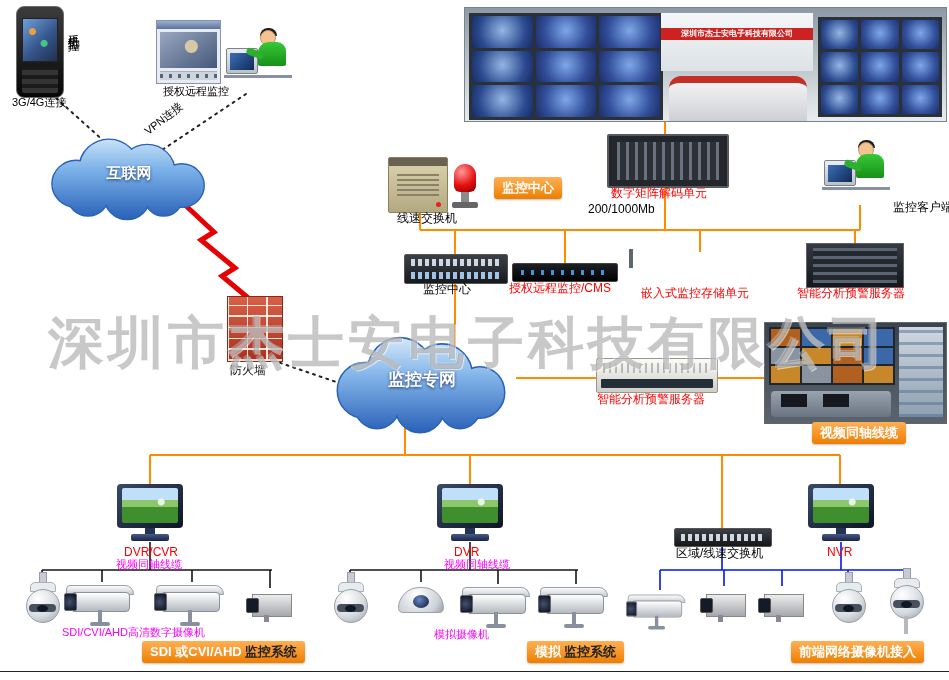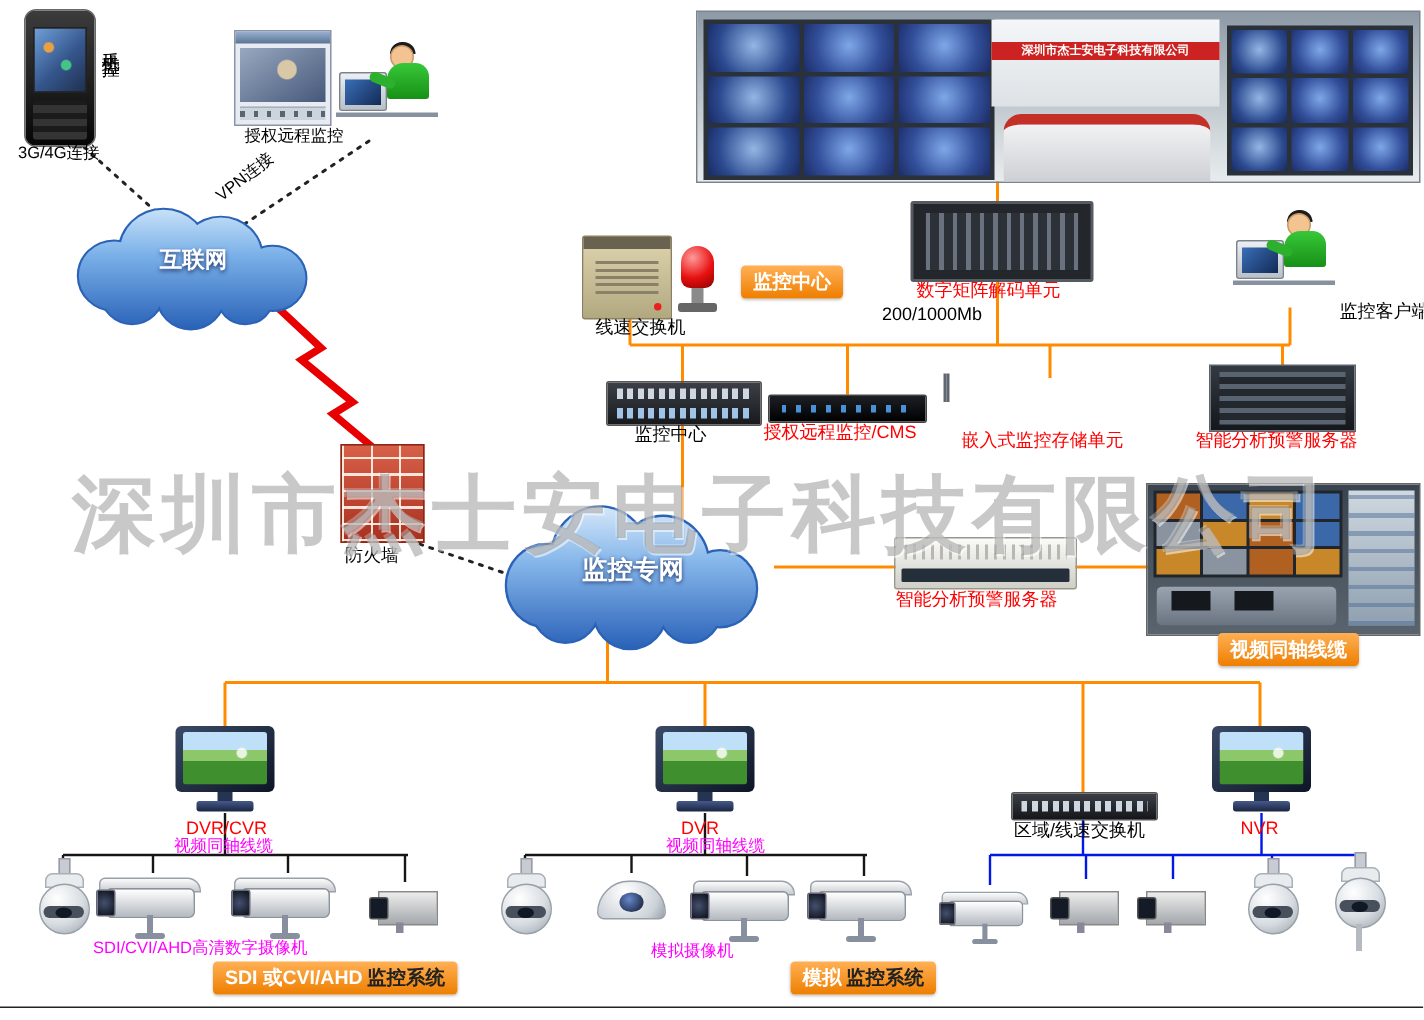--- a/index.html
+++ b/index.html
@@ -513,17 +513,20 @@
       <i class="lens"></i>
   </div>
   <div class="cam cam-ptz tall" style="left:886px;top:568px">
     <i class="arm"></i>
       <i class="cap"></i>
       <i class="ball"></i>
       <i class="band"></i>
       <i class="lens"></i>
       <i class="pole"></i>
   </div>
+  <div class="badge" style="left:791px;top:641px">
+    <span>前端网络摄像机接入</span>
+  </div>
 
   <div class="watermark">深圳市杰士安电子科技有限公司</div>
   <div class="bottom-rule"></div>
 
 </div>
 
 </body></html>

